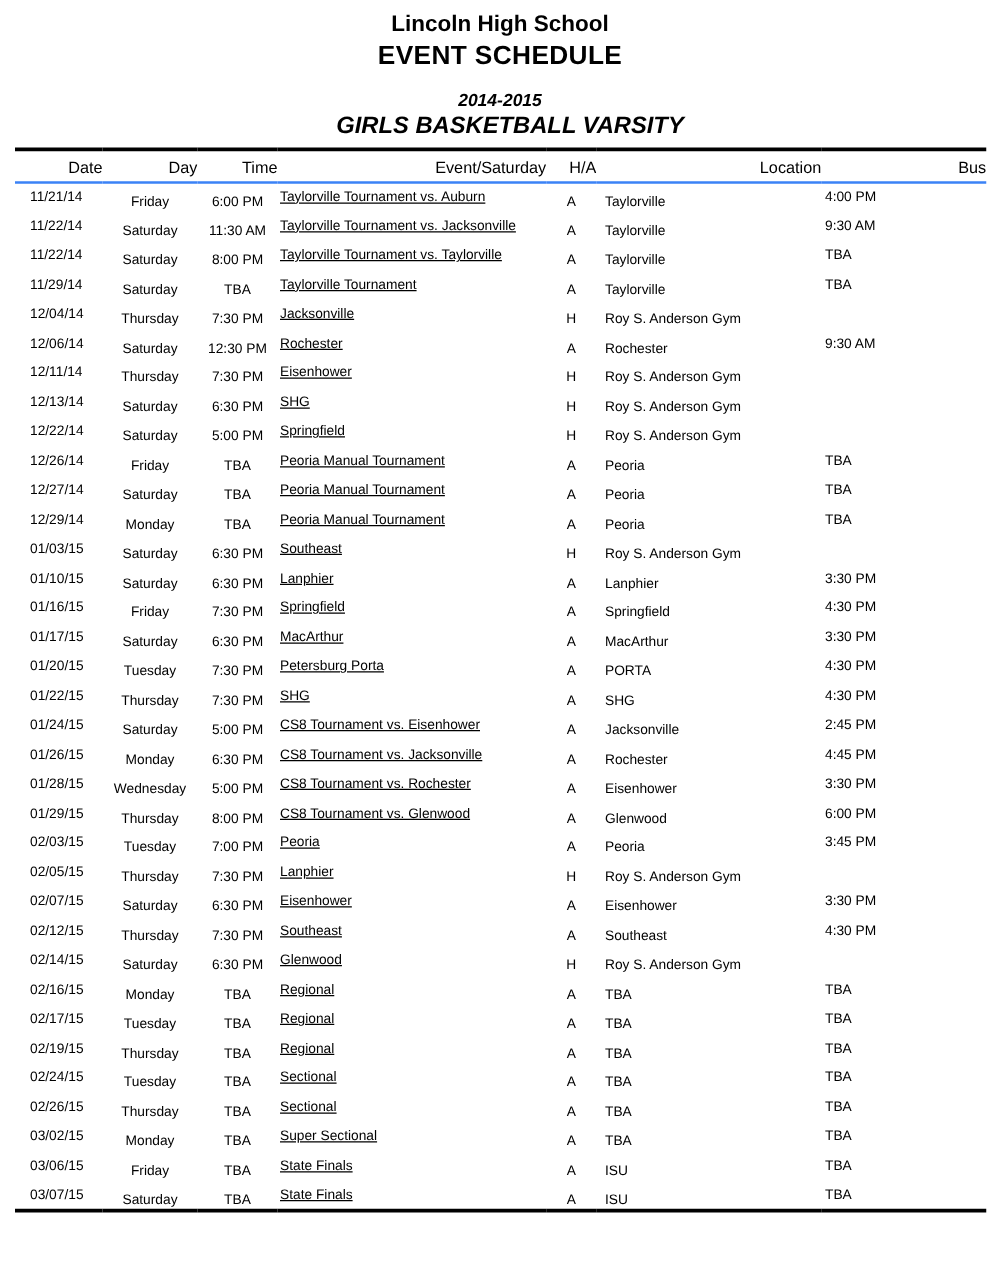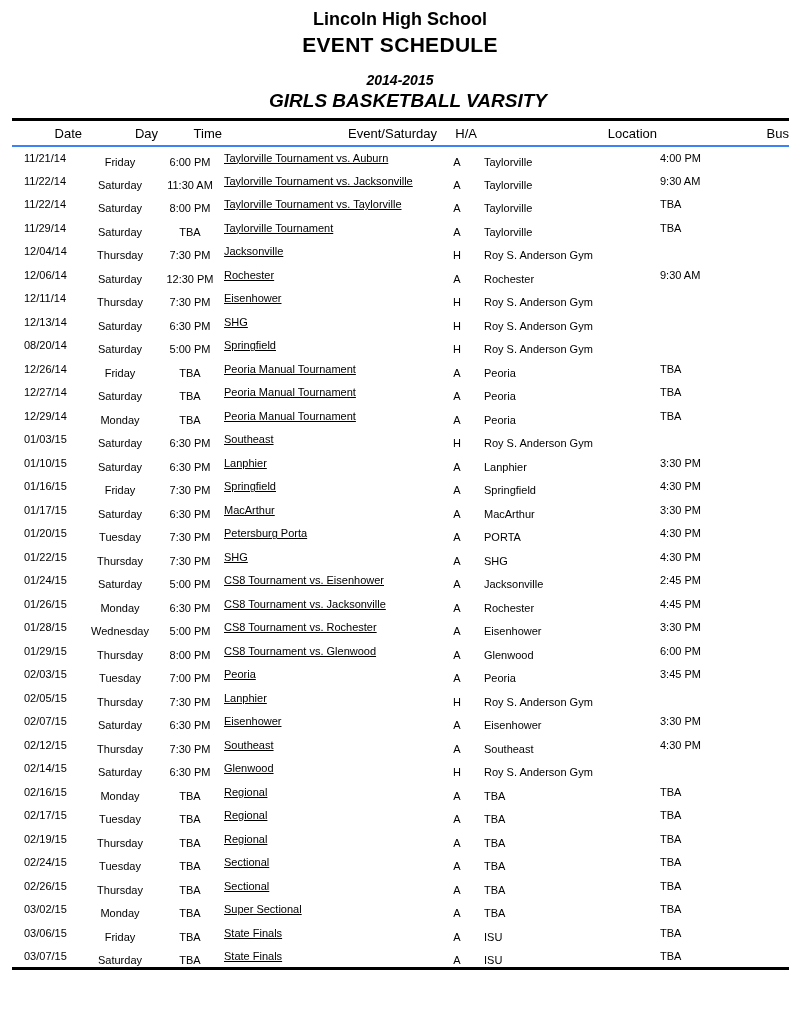--- a/index.html
+++ b/index.html
@@ -159,21 +159,21 @@
         <tr>
           <td class="col-date">12/13/14</td>
           <td class="col-day">Saturday</td>
           <td class="col-time">6:30 PM</td>
           <td class="col-event">SHG</td>
           <td class="col-ha">H</td>
           <td class="col-location">Roy S. Anderson Gym</td>
           <td class="col-bus"></td>
         </tr>
         <tr>
-          <td class="col-date">08/20/14</td>
+          <td class="col-date">12/22/14</td>
           <td class="col-day">Saturday</td>
           <td class="col-time">5:00 PM</td>
           <td class="col-event">Springfield</td>
           <td class="col-ha">H</td>
           <td class="col-location">Roy S. Anderson Gym</td>
           <td class="col-bus"></td>
         </tr>
         <tr>
           <td class="col-date">12/26/14</td>
           <td class="col-day">Friday</td>

